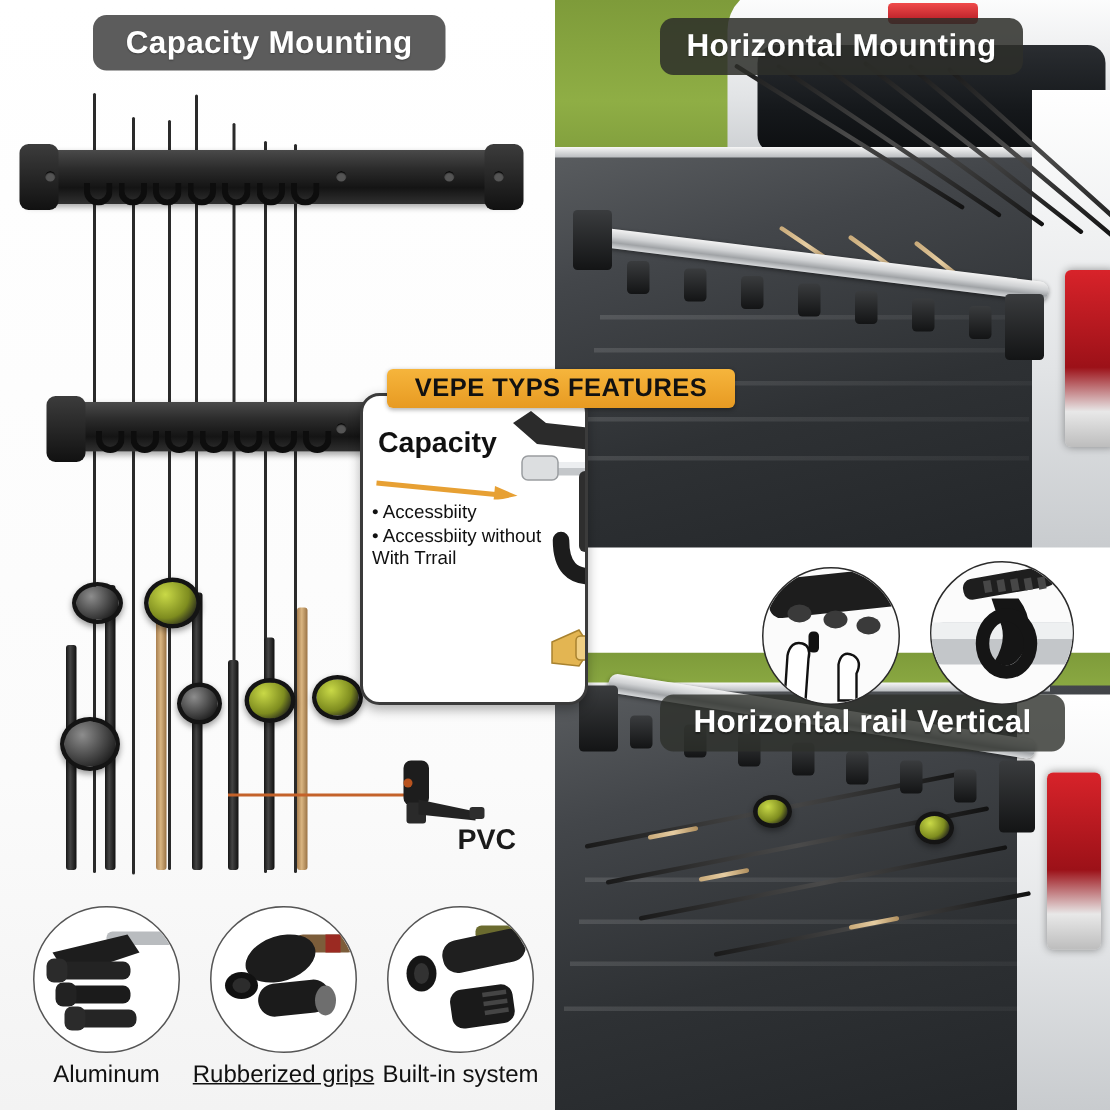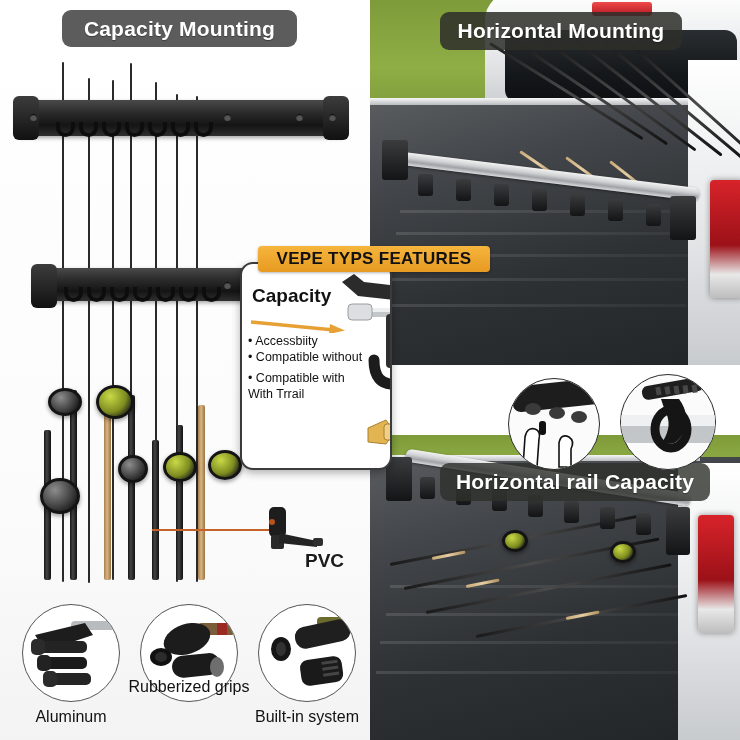--- a/index.html
+++ b/index.html
@@ -275,21 +275,21 @@
       <svg width="98" height="98" viewBox="0 0 98 98">
         <rect x="56" y="18" width="40" height="12" rx="5" fill="#7c5d3a"></rect>
         <rect x="76" y="18" width="10" height="12" fill="#9b2a22"></rect>
         <ellipse cx="46" cy="34" rx="24" ry="15" fill="#1c1c1c" transform="rotate(-18 46 34)"></ellipse>
         <ellipse cx="20" cy="52" rx="11" ry="9" fill="#111"></ellipse>
         <ellipse cx="20" cy="52" rx="6" ry="5" fill="#2c2c2c"></ellipse>
         <rect x="30" y="52" width="48" height="22" rx="11" fill="#1b1b1b" transform="rotate(-6 30 52)"></rect>
         <ellipse cx="76" cy="62" rx="7" ry="10" fill="#6e6e6e"></ellipse>
       </svg>
     </div>
-    <div class="feat-label" style="left:128px; top:678px; width:122px;">Rubberized grips</div>
+    <div class="feat-label" style="left:128px; top:708px; width:122px;text-decoration:underline;">Rubberized grips</div>
 
     <div class="feat-circle" style="left:258px; top:604px; width:98px; height:98px;">
       <svg width="98" height="98" viewBox="0 0 98 98">
         <rect x="58" y="12" width="40" height="10" rx="4" fill="#6b6b2f"></rect>
         <rect x="34" y="24" width="56" height="22" rx="10" fill="#1f1f1f" transform="rotate(-12 34 24)"></rect>
         <ellipse cx="22" cy="44" rx="10" ry="12" fill="#151515"></ellipse>
         <ellipse cx="22" cy="44" rx="5" ry="7" fill="#323232"></ellipse>
         <rect x="40" y="56" width="42" height="26" rx="8" fill="#1a1a1a" transform="rotate(-8 40 56)"></rect>
         <g fill="#454545" transform="rotate(-8 40 56)">
           <rect x="62" y="60" width="16" height="3"></rect>
@@ -406,22 +406,21 @@
   <div id="callout">
     <div id="cap-title">Capacity</div>
 
     <svg id="cap-arrow" viewBox="0 0 98 14">
       <path d="M1 3 L84 11" stroke="#e7a033" stroke-width="3.4" fill="none"></path>
       <path d="M80 5 L95 11.5 L79 15 Z" fill="#e7a033"></path>
     </svg>
 
     <div id="bullets">
       <div>• Accessbiity</div>
-      <div>• Compatible without</div>
-      <div class="b-gap">• Compatible with</div>
+      <div>• Accessbiity without</div>
       <div>With Trrail</div>
     </div>
 
     <svg id="cal-art" viewBox="0 0 150 200">
 
       <path d="M8 14 L20 6 L30 14 L120 24 L126 32 L116 38 L24 28 Z" fill="#2b2b2b"></path>
       <circle cx="92" cy="28" r="3.4" fill="#6f6f6f"></circle>
       <circle cx="104" cy="29" r="3.4" fill="#6f6f6f"></circle>
       <circle cx="116" cy="31" r="3.4" fill="#6f6f6f"></circle>
 
@@ -456,15 +455,15 @@
 
       <rect x="118" y="138" width="14" height="50" rx="4" fill="#2a2a2a"></rect>
       <rect x="118" y="138" width="14" height="12" rx="4" fill="#8a8f3a"></rect>
     </svg>
   </div>
 
   <div id="callout-banner">VEPE  TYPS FEATURES</div>
 
   <div class="badge" id="badge-vertical">Capacity Mounting</div>
   <div class="badge" id="badge-horizontal">Horizontal Mounting</div>
-  <div class="badge" id="badge-rail">Horizontal  rail Capacity</div>
+  <div class="badge" id="badge-rail">Horizontal  rail Vertical</div>
 
 </div>
 
 </body></html>

